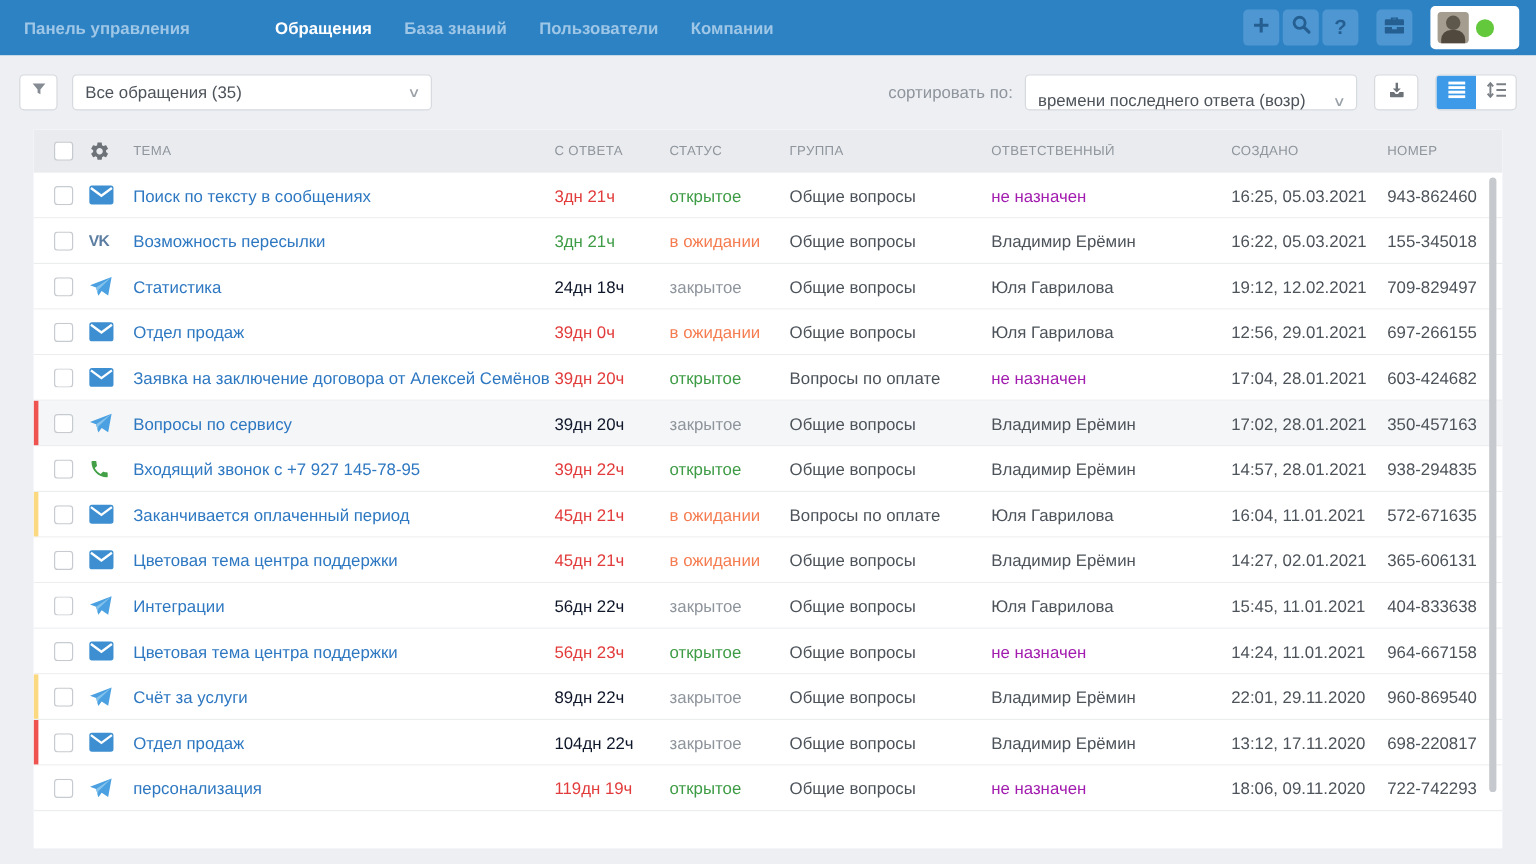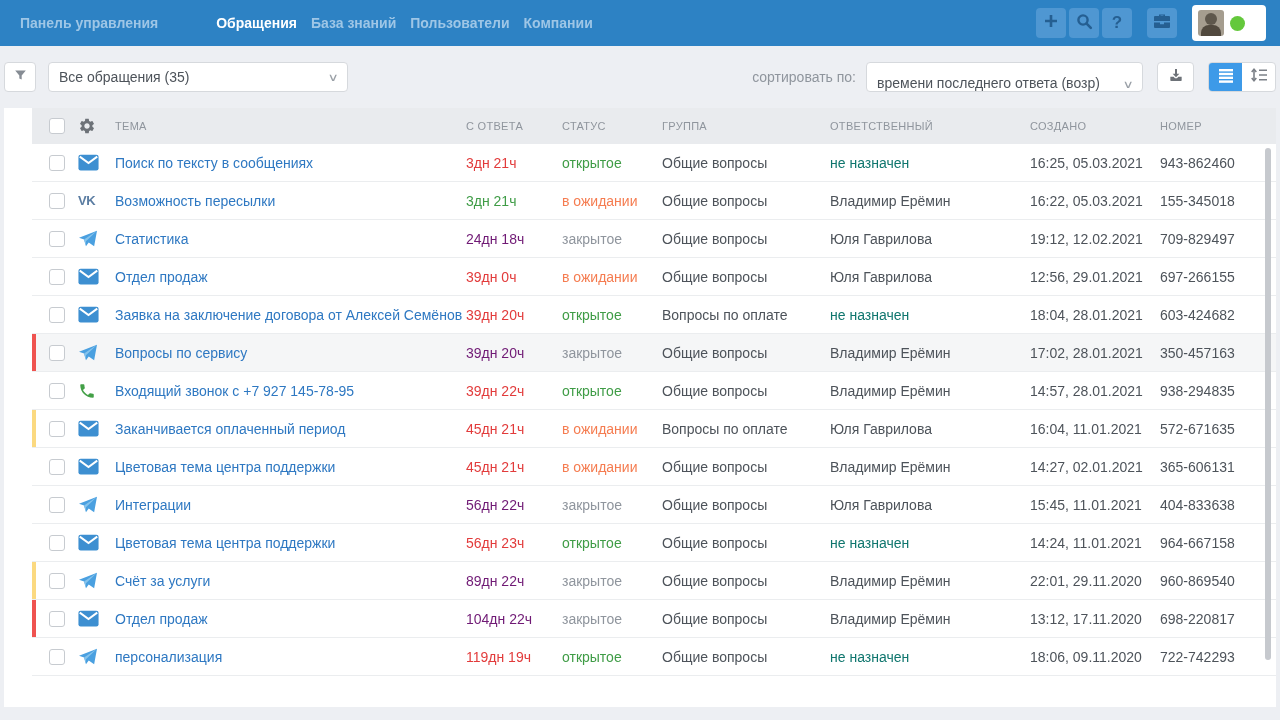--- a/index.html
+++ b/index.html
@@ -4,64 +4,64 @@
 <style>
   html,body{margin:0;padding:0;}
   body{
     width:1280px;height:720px;overflow:hidden;
     background:#edeff3;
     font-family:"Liberation Sans", sans-serif;
     -webkit-font-smoothing:antialiased;
   }
   
   .topnav{height:46px;background:#2d82c4;display:flex;align-items:center;padding:0 8px 0 20px;box-sizing:border-box;}
-  .nav-items{display:flex;gap:14px;align-items:center;}
+  .nav-items{display:flex;gap:27px;align-items:center;}
   .nav-item{color:#9ec6e6;font-weight:700;font-size:14px;cursor:pointer;white-space:nowrap;}
   .nav-item.active{color:#ffffff;margin-left:44px;}
   .nav-spacer{flex:1;}
   .nav-btn{width:30px;height:30px;border-radius:4px;background:#4f97d2;display:flex;align-items:center;justify-content:center;margin-left:3px;cursor:pointer;}
   .nav-btn.separate{margin-left:15px;}
   .avatar-box{height:36px;min-width:62px;background:#ffffff;border-radius:4px;margin-left:15px;margin-right:6px;display:flex;align-items:center;padding:0 6px;gap:6px;}
   .avatar-photo{width:26px;height:26px;border-radius:3px;background:#a59d8f;position:relative;overflow:hidden;}
   .avatar-photo:before{content:"";position:absolute;left:7px;top:3px;width:12px;height:12px;border-radius:50%;background:#5e574c;}
   .avatar-photo:after{content:"";position:absolute;left:3px;top:15px;width:20px;height:14px;border-radius:8px 8px 0 0;background:#51493e;}
   .presence-dot{width:15px;height:15px;border-radius:50%;background:#64c83c;}
   
-  .toolbar{height:62px;display:flex;align-items:center;padding:0 4px;box-sizing:border-box;}
+  .toolbar{height:62px;display:flex;align-items:center;padding:0 16px;box-sizing:border-box;}
   .btn{background:#fff;border:1px solid #d6d9dd;border-radius:4px;height:30px;box-sizing:border-box;cursor:pointer;}
   .filter-btn{width:32px;display:flex;align-items:center;justify-content:center;}
   .select{display:flex;justify-content:space-between;align-items:center;padding:0 10px;color:#4d535a;font-size:14px;}
   .filter-select{width:300px;margin-left:12px;}
   .chev{color:#9aa0a7;font-size:11px;transform:scaleX(1.4);margin-left:8px;}
   .sort-label{margin-left:auto;color:#8f959d;font-size:14px;}
   .sort-select{width:277px;margin-left:10px;align-items:flex-end;}
   .download-btn{width:37px;margin-left:14px;display:flex;align-items:center;justify-content:center;}
   .view-toggle{margin-left:14px;display:flex;border:1px solid #d6d9dd;border-radius:4px;overflow:hidden;height:30px;box-sizing:border-box;background:#fff;}
   .view-seg{width:33px;height:100%;display:flex;align-items:center;justify-content:center;cursor:pointer;}
   .view-seg.active{background:#3d9ae8;}
   
-  .table{margin:0 4px;background:#fff;height:599px;overflow:hidden;position:relative;padding-left:28px;}
+  .table{margin:0 28px;background:#fff;height:599px;overflow:hidden;position:relative;}
   .grid-cols{display:grid;grid-template-columns:46px 37px 351px 96px 100px 168px 200px 130px 1fr;align-items:center;}
   .thead{height:36px;background:#e9ebee;font-size:11px;color:#8f959d;letter-spacing:.3px;}
   .row{height:38px;border-bottom:1px solid #ebedef;position:relative;font-size:14px;color:#4d535a;background:#fff;box-sizing:border-box;}
   .row.highlighted{background:#f5f6f7;}
   .accent{position:absolute;left:0;top:0;bottom:0;width:4px;}
   .accent.red{background:#ef5350;}
   .accent.yellow{background:#fbd980;}
   .c-check{padding-left:17px;}
   .checkbox{display:block;width:16px;height:16px;border:1px solid #c7cbd0;border-radius:3px;background:#fff;cursor:pointer;box-sizing:border-box;}
   .c-icon{display:flex;align-items:flex-end;}
   .c-subject{color:#2e78c2;white-space:nowrap;overflow:hidden;cursor:pointer;}
   .t-red{color:#e23b3b;}
   .t-green{color:#3f9c46;}
-  .t-gray{color:#701a75;}
+  .t-gray{color:#0f172a;}
   .s-open{color:#3f9c46;}
   .s-pending{color:#f57c50;}
   .s-closed{color:#8f959d;}
-  .muted{color:#0f766e;}
+  .muted{color:#a21caf;}
   .vk-mark{font-weight:800;font-size:13px;color:#5b7da2;letter-spacing:-0.5px;}
   .scroll-thumb{position:absolute;right:5px;top:40px;width:6px;height:512px;background:#c6c9ce;border-radius:3px;cursor:pointer;}
   .cell{white-space:nowrap;overflow:hidden;}
 </style>
 </head>
 <body>
 
 <div class="topnav">
   <div class="nav-items">
       <span class="nav-item">Панель управления</span>
@@ -265,21 +265,21 @@
           <svg width="21" height="17" viewBox="0 0 24 19">
             <rect x="0.5" y="0.5" width="23" height="18" rx="2.5" fill="#3d8fd1"></rect>
             <path d="M2 2.8l10 7.4 10-7.4" stroke="#ffffff" stroke-width="2.2" fill="none"></path>
           </svg>
         </span>
         <span class="cell c-subject">Заявка на заключение договора от Алексей Семёнов</span>
         <span class="cell t-red">39дн 20ч</span>
         <span class="cell s-open">открытое</span>
         <span class="cell">Вопросы по оплате</span>
         <span class="cell muted">не назначен</span>
-        <span class="cell">18:04, 28.01.2021</span>
+        <span class="cell">17:04, 28.01.2021</span>
         <span class="cell">603-424682</span>
       </div>
       <div class="row grid-cols highlighted">
         <span class="accent red"></span>
         <span class="cell c-check">
           <span class="checkbox"></span>
         </span>
         <span class="cell c-icon">
           <svg width="20" height="18" viewBox="0 0 24 22">
             <path d="M23 1L1 9.4l6.2 2.3L9.5 20l3.4-4.6 6.6 4.4z" fill="#4aa0e0"></path>

